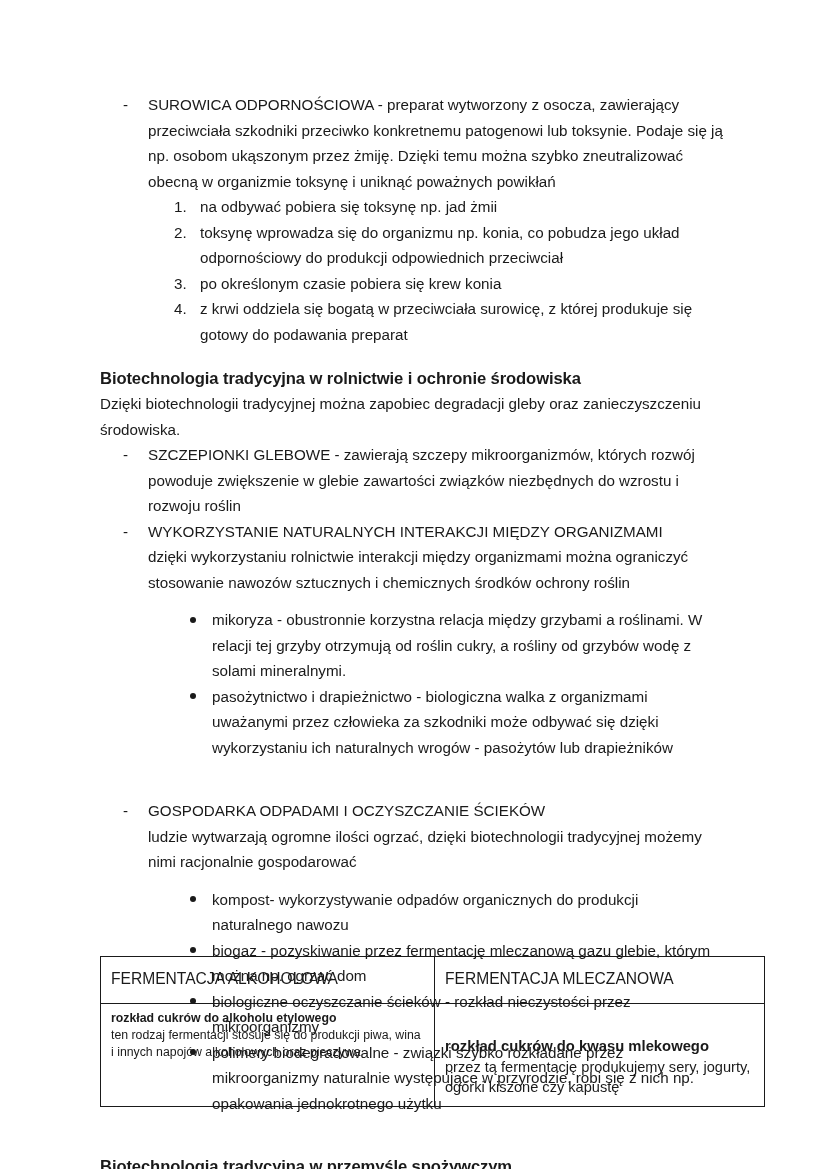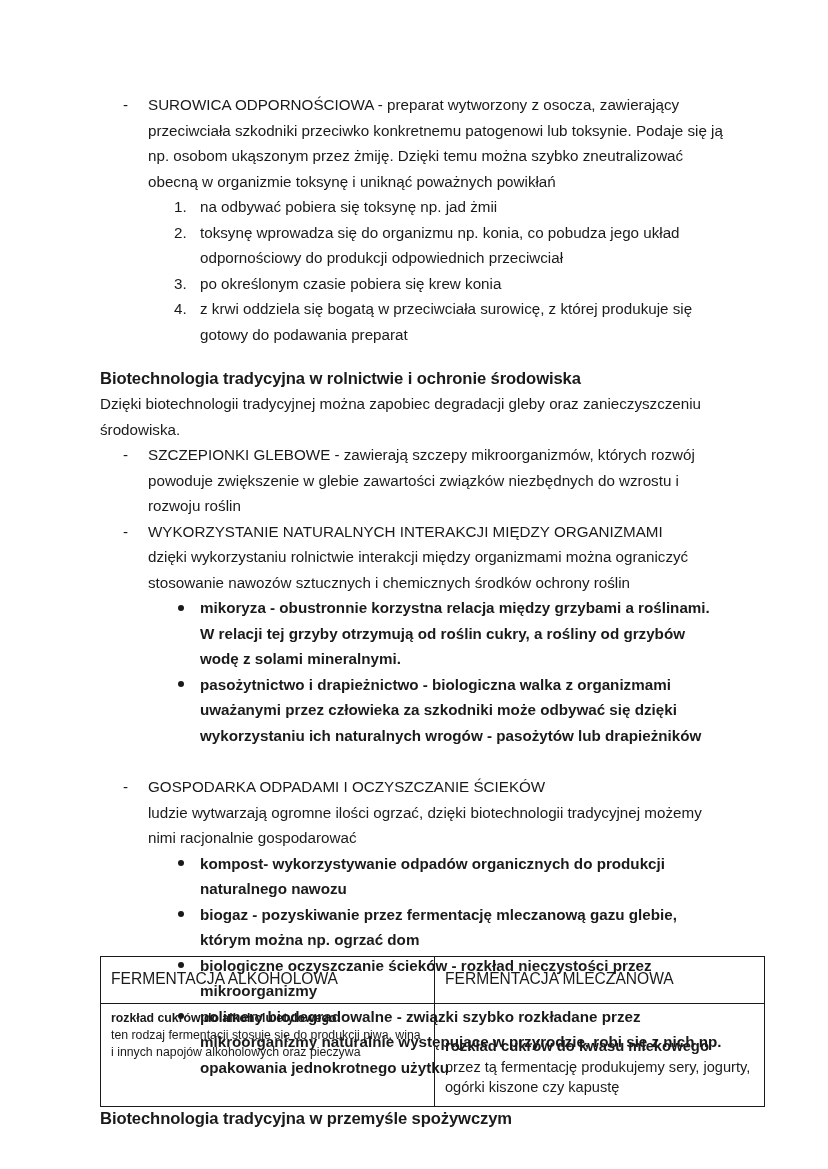--- a/index.html
+++ b/index.html
@@ -76,24 +76,23 @@
     left: 74px;
     top: 0;
     width: 22px;
     text-align: left;
     font-size: 15.2px;
     line-height: 25.5px;
   }
 
   
   .bul-list {
-    margin: 0;
+    margin: 12px;
     padding: 0;
     list-style: none;
-    font-weight: bold;
   }
   .bul-item {
     position: relative;
     padding-left: 100px;
     font-size: 15.2px;
     line-height: 25.5px;
   }
   .bul-item > .marker {
     position: absolute;
     left: 78px;

